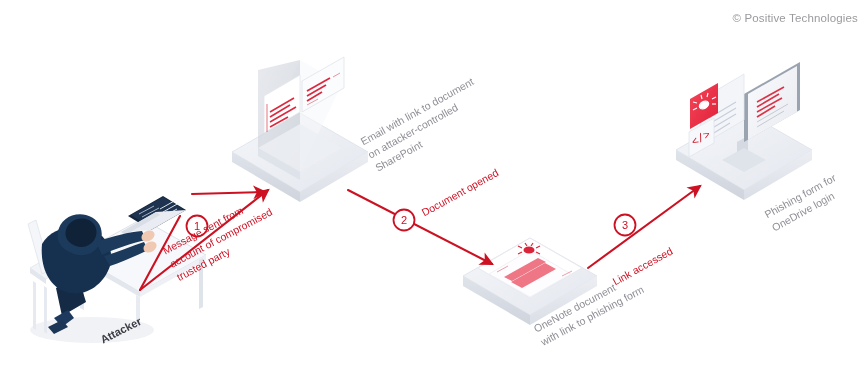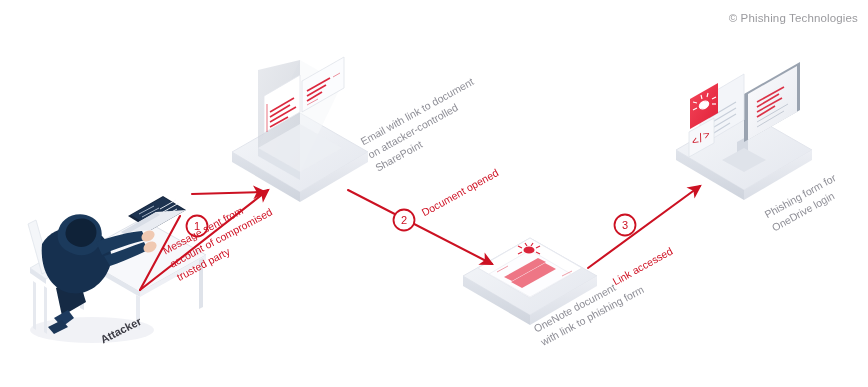--- a/index.html
+++ b/index.html
@@ -277,21 +277,21 @@
       <text x="197" y="230" text-anchor="middle" font-family="Liberation Sans, sans-serif" font-size="11" fill="#cc1122">1</text>
 
       <circle cx="404" cy="220" r="10.5" fill="#ffffff" stroke="#cc1122" stroke-width="1.8"></circle>
       <text x="404" y="224" text-anchor="middle" font-family="Liberation Sans, sans-serif" font-size="11" fill="#cc1122">2</text>
 
       <circle cx="625" cy="225" r="10.5" fill="#ffffff" stroke="#cc1122" stroke-width="1.8"></circle>
       <text x="625" y="229" text-anchor="middle" font-family="Liberation Sans, sans-serif" font-size="11" fill="#cc1122">3</text>
     </g>
   </svg>
 
-  <div class="credit">© Phishing Technologies</div>
+  <div class="credit">© Positive Technologies</div>
 
   <div class="lbl lbl-actor" style="left:98px; top:334px; transform:rotate(-27deg);">Attacker</div>
 
   <div class="lbl lbl-red" style="left:160px; top:245px; transform:rotate(-28deg);">Message sent from
 account of compromised
 trusted party</div>
 
   <div class="lbl lbl-gray" style="left:358px; top:136px; transform:rotate(-29deg);">Email with link to document
 on attacker-controlled
 SharePoint</div>

